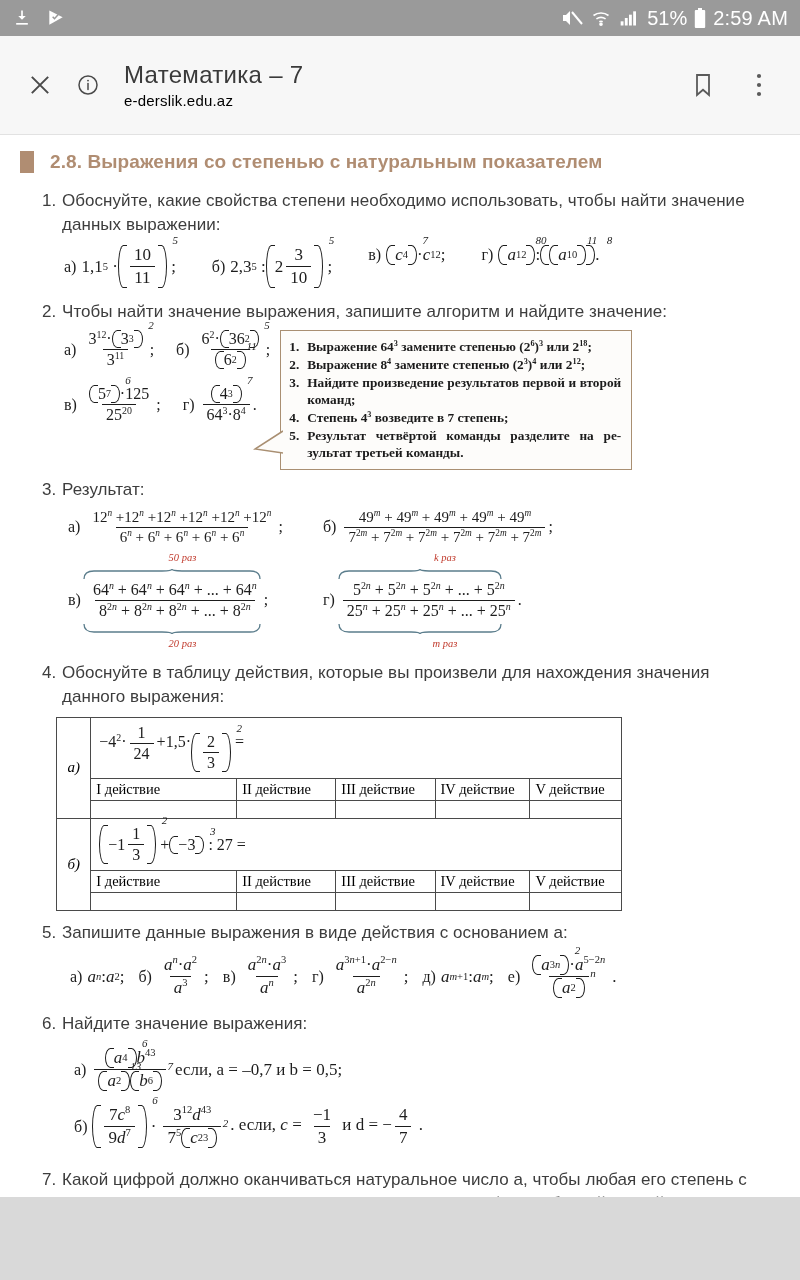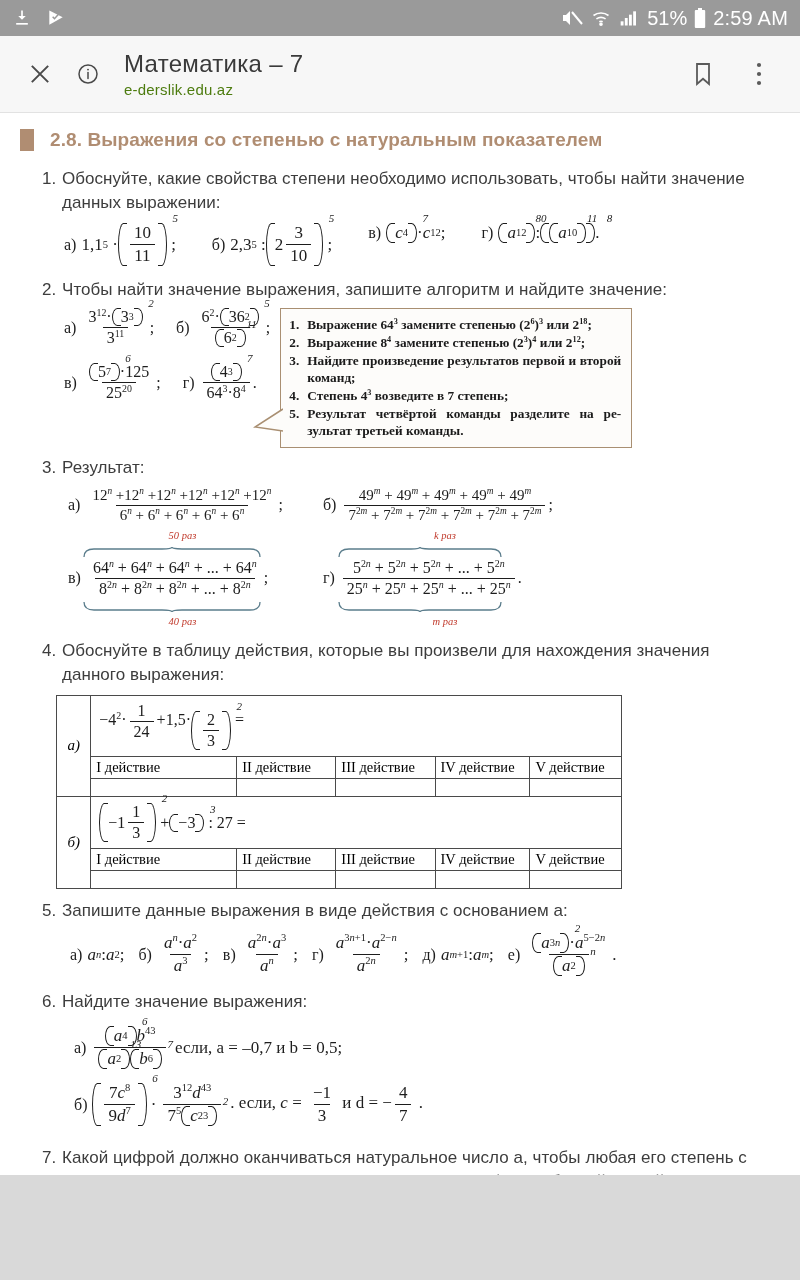--- a/index.html
+++ b/index.html
@@ -19,33 +19,33 @@
     color: #ffffff;
   }
   .sb-left { display: flex; align-items: center; gap: 14px; }
   .sb-right { margin-left: auto; display: flex; align-items: center; gap: 7px; }
   .sb-time { font-size: 20px; letter-spacing: .2px; margin-left: 0; }
   .sb-batt-pct { font-size: 20px; }
   .icon-svg { display: block; }
 
   
   .browser-bar {
-    height: 77px; width: 800px;
+    height: 99px; width: 800px;
     background: #f7f7f7;
     display: flex; align-items: center;
     padding: 16px 18px;
     border-bottom: 1px solid #e2e2e2;
   }
   .bb-close { width: 44px; display: flex; justify-content: center; align-items: center; }
   .bb-info  { width: 44px; display: flex; justify-content: center; align-items: center; margin-left: 4px; }
   .bb-titles { margin-left: 14px; display: flex; flex-direction: column; justify-content: center; }
   .bb-title {
     font-size: 24px; color: #3a3a3a; letter-spacing: .3px; line-height: 1.15;
   }
-  .bb-url { font-size: 15px; color: #4d7c0f; margin-top: 3px; letter-spacing: .2px; }
+  .bb-url { font-size: 15px; color: #000000; margin-top: 3px; letter-spacing: .2px; }
   .bb-actions { margin-left: auto; display: flex; align-items: center; gap: 10px; }
   .bb-btn { width: 46px; height: 46px; display: flex; align-items: center; justify-content: center; }
 
   
   .page {
     width: 800px; height: 1123px;
     background: #ffffff;
     position: relative; overflow: hidden;
   }
   .sheet {
@@ -381,21 +381,21 @@
           <div class="mrow" style="margin-top:-4px">
             <span class="label">в)</span>
             <span class="frac" style="font-size:16px">
               <span class="num">64<sup><span class="it">n</span></sup> + 64<sup><span class="it">n</span></sup> + 64<sup><span class="it">n</span></sup> + ... + 64<sup><span class="it">n</span></sup></span>
               <span class="den">8<sup>2<span class="it">n</span></sup> + 8<sup>2<span class="it">n</span></sup> + 8<sup>2<span class="it">n</span></sup> + ... + 8<sup>2<span class="it">n</span></sup></span>
             </span>;
           </div>
           <svg width="180" height="10" viewBox="0 0 180 10" style="margin-left:14px;margin-top:-2px">
             <path d="M2 0 Q2 8 12 8 L80 8 Q90 8 90 10 Q90 8 100 8 L168 8 Q178 8 178 0" fill="none" stroke="#5b7d8c" stroke-width="1.3"></path>
           </svg>
-          <div class="rep-note" style="margin-left:14px;margin-top:-2px">40 раз</div>
+          <div class="rep-note" style="margin-left:14px;margin-top:-2px">20 раз</div>
         </div>
 
         <div class="ex3-col">
           <div class="mrow">
             <span class="label">б)</span>
             <span class="frac" style="font-size:15px">
               <span class="num">49<sup><span class="it">m</span></sup> + 49<sup><span class="it">m</span></sup> + 49<sup><span class="it">m</span></sup> + 49<sup><span class="it">m</span></sup> + 49<sup><span class="it">m</span></sup></span>
               <span class="den">7<sup>2<span class="it">m</span></sup> + 7<sup>2<span class="it">m</span></sup> + 7<sup>2<span class="it">m</span></sup> + 7<sup>2<span class="it">m</span></sup> + 7<sup>2<span class="it">m</span></sup> + 7<sup>2<span class="it">m</span></sup></span>
             </span>;
           </div>

